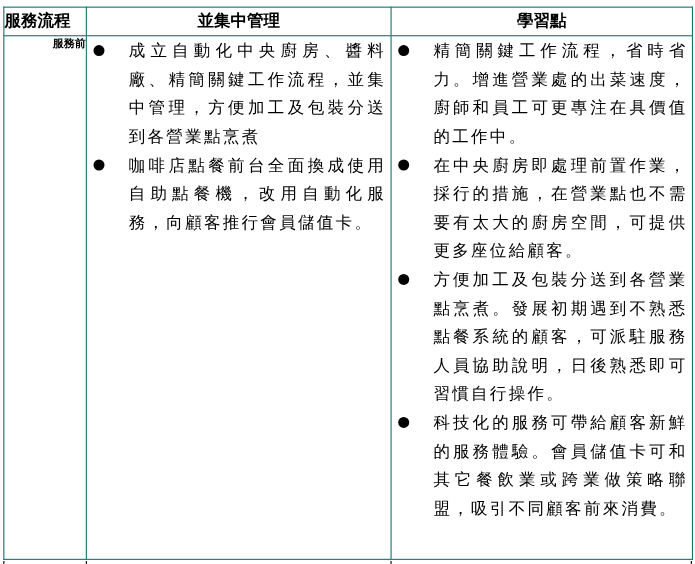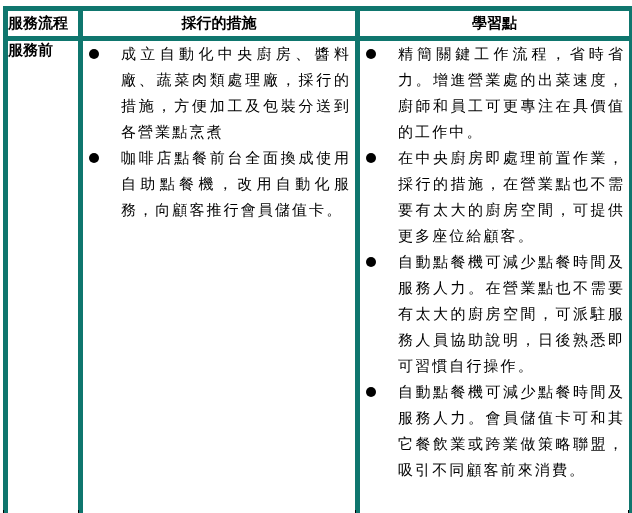--- a/index.html
+++ b/index.html
@@ -8,36 +8,37 @@
       font-family: "DejaVu Serif", "Liberation Serif", serif;
       color: #000;
     }
     table.doc {
       position: absolute; left: 3px; top: 6px;
       width: 626px;
       border-collapse: collapse;
       table-layout: fixed;
     }
     table.doc td, table.doc th {
-      border: 5px solid #0f766e;
+      border: 1px solid #0f766e;
       vertical-align: top;
       padding: 0;
     }
     th {
       font-weight: bold;
       font-size: 15px;
       height: 25px;
       line-height: 25px;
       text-align: center;
     }
     th.col1 { text-align: left; padding-left: 8px; }
     td.stage {
       font-weight: bold;
-      font-size: 15px;
+      font-size: 10px;
       padding: 6px 0 0 8px;
+      text-align: right;
     }
     td.cell { padding: 2px 0 0 0; height: 475px; }
     ul.blist { list-style: none; margin: 0; padding: 0; }
     ul.blist li {
       position: relative;
       padding-left: 38px;
       padding-right: 4px;
       font-size: 15px;
       line-height: 26px;
       letter-spacing: 2.1px;
@@ -61,56 +62,56 @@
 
 <table class="doc">
   <colgroup>
     <col style="width:75px">
     <col style="width:277px">
     <col style="width:274px">
   </colgroup>
   <thead>
     <tr>
       <th class="col1">服務流程</th>
-      <th>採行的措施</th>
+      <th>並集中管理</th>
       <th>學習點</th>
     </tr>
   </thead>
   <tbody>
     <tr>
       <td class="stage">服務前</td>
       <td class="cell">
         <ul class="blist">
           <li>
             <span class="bullet"></span>
-            <span>成立自動化中央廚房、醬料廠、蔬菜肉類處理廠，採行的措施，方便加工及包裝分送到各營業點烹煮</span>
+            <span>成立自動化中央廚房、醬料廠、精簡關鍵工作流程，並集中管理，方便加工及包裝分送到各營業點烹煮</span>
           </li>
           <li>
             <span class="bullet"></span>
             <span>咖啡店點餐前台全面換成使用自助點餐機，改用自動化服務，向顧客推行會員儲值卡。</span>
           </li>
         </ul>
       </td>
       <td class="cell">
         <ul class="blist">
           <li>
             <span class="bullet"></span>
             <span>精簡關鍵工作流程，省時省力。增進營業處的出菜速度，廚師和員工可更專注在具價值的工作中。</span>
           </li>
           <li>
             <span class="bullet"></span>
             <span>在中央廚房即處理前置作業，採行的措施，在營業點也不需要有太大的廚房空間，可提供更多座位給顧客。</span>
           </li>
           <li>
             <span class="bullet"></span>
-            <span>自動點餐機可減少點餐時間及服務人力。在營業點也不需要有太大的廚房空間，可派駐服務人員協助說明，日後熟悉即可習慣自行操作。</span>
+            <span>方便加工及包裝分送到各營業點烹煮。發展初期遇到不熟悉點餐系統的顧客，可派駐服務人員協助說明，日後熟悉即可習慣自行操作。</span>
           </li>
           <li>
             <span class="bullet"></span>
-            <span>自動點餐機可減少點餐時間及服務人力。會員儲值卡可和其它餐飲業或跨業做策略聯盟，吸引不同顧客前來消費。</span>
+            <span>科技化的服務可帶給顧客新鮮的服務體驗。會員儲值卡可和其它餐飲業或跨業做策略聯盟，吸引不同顧客前來消費。</span>
           </li>
         </ul>
       </td>
     </tr>
   </tbody>
 </table>
 
 <div class="bottom-strip">
   <div class="d1"></div>
   <div class="d2"></div>

